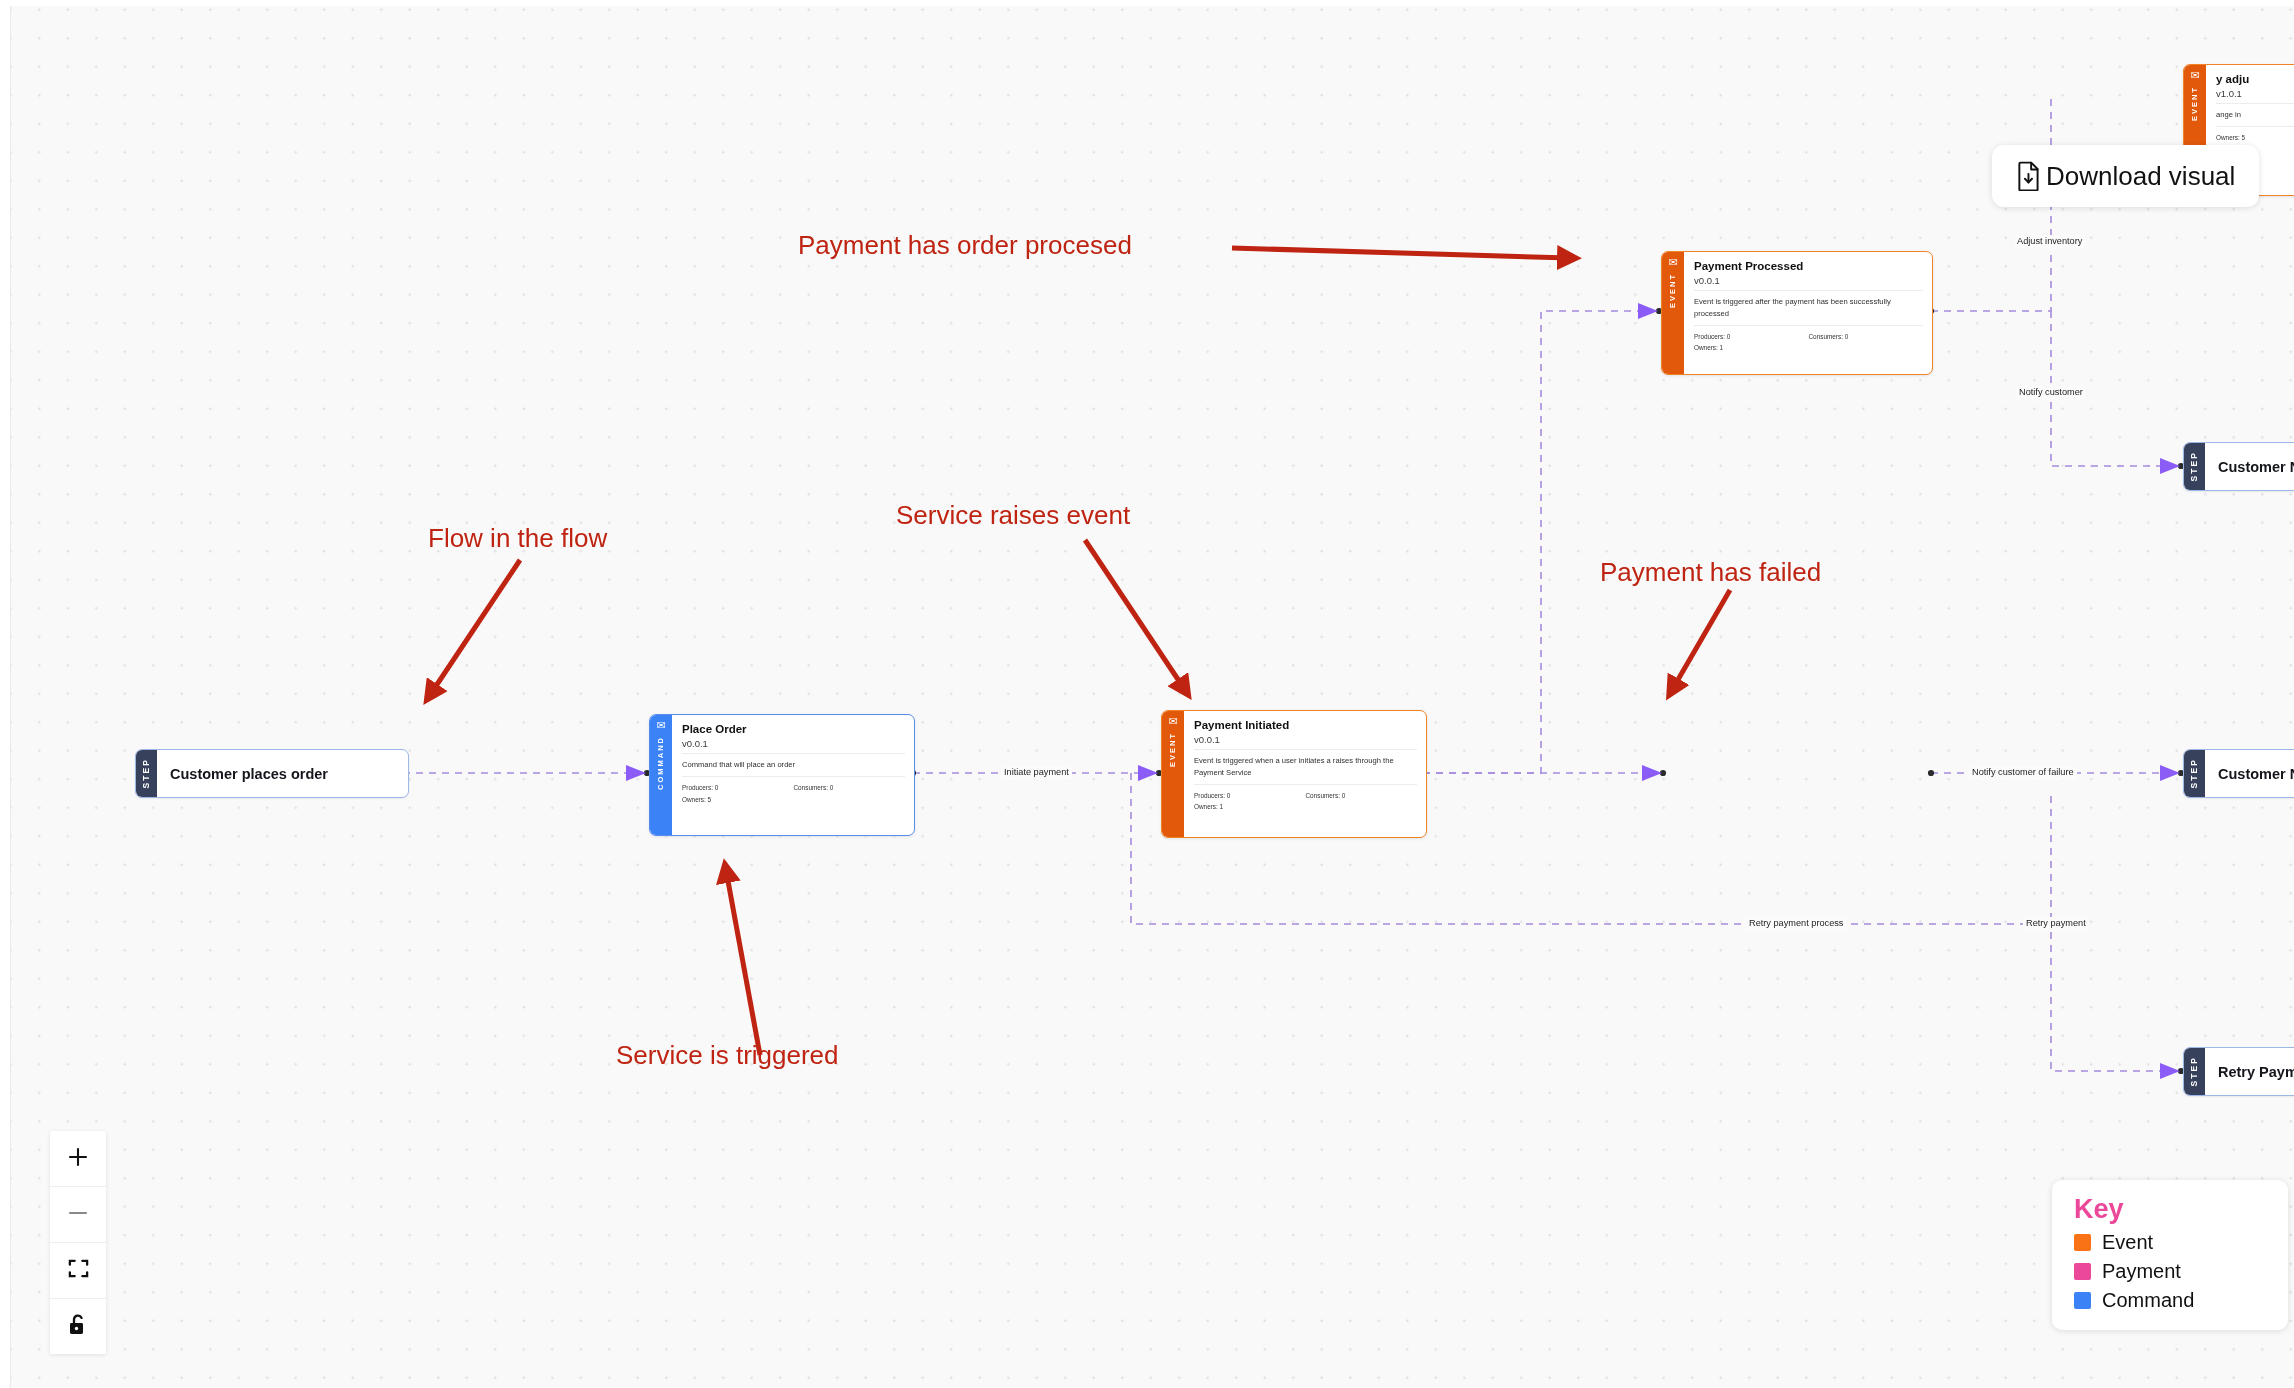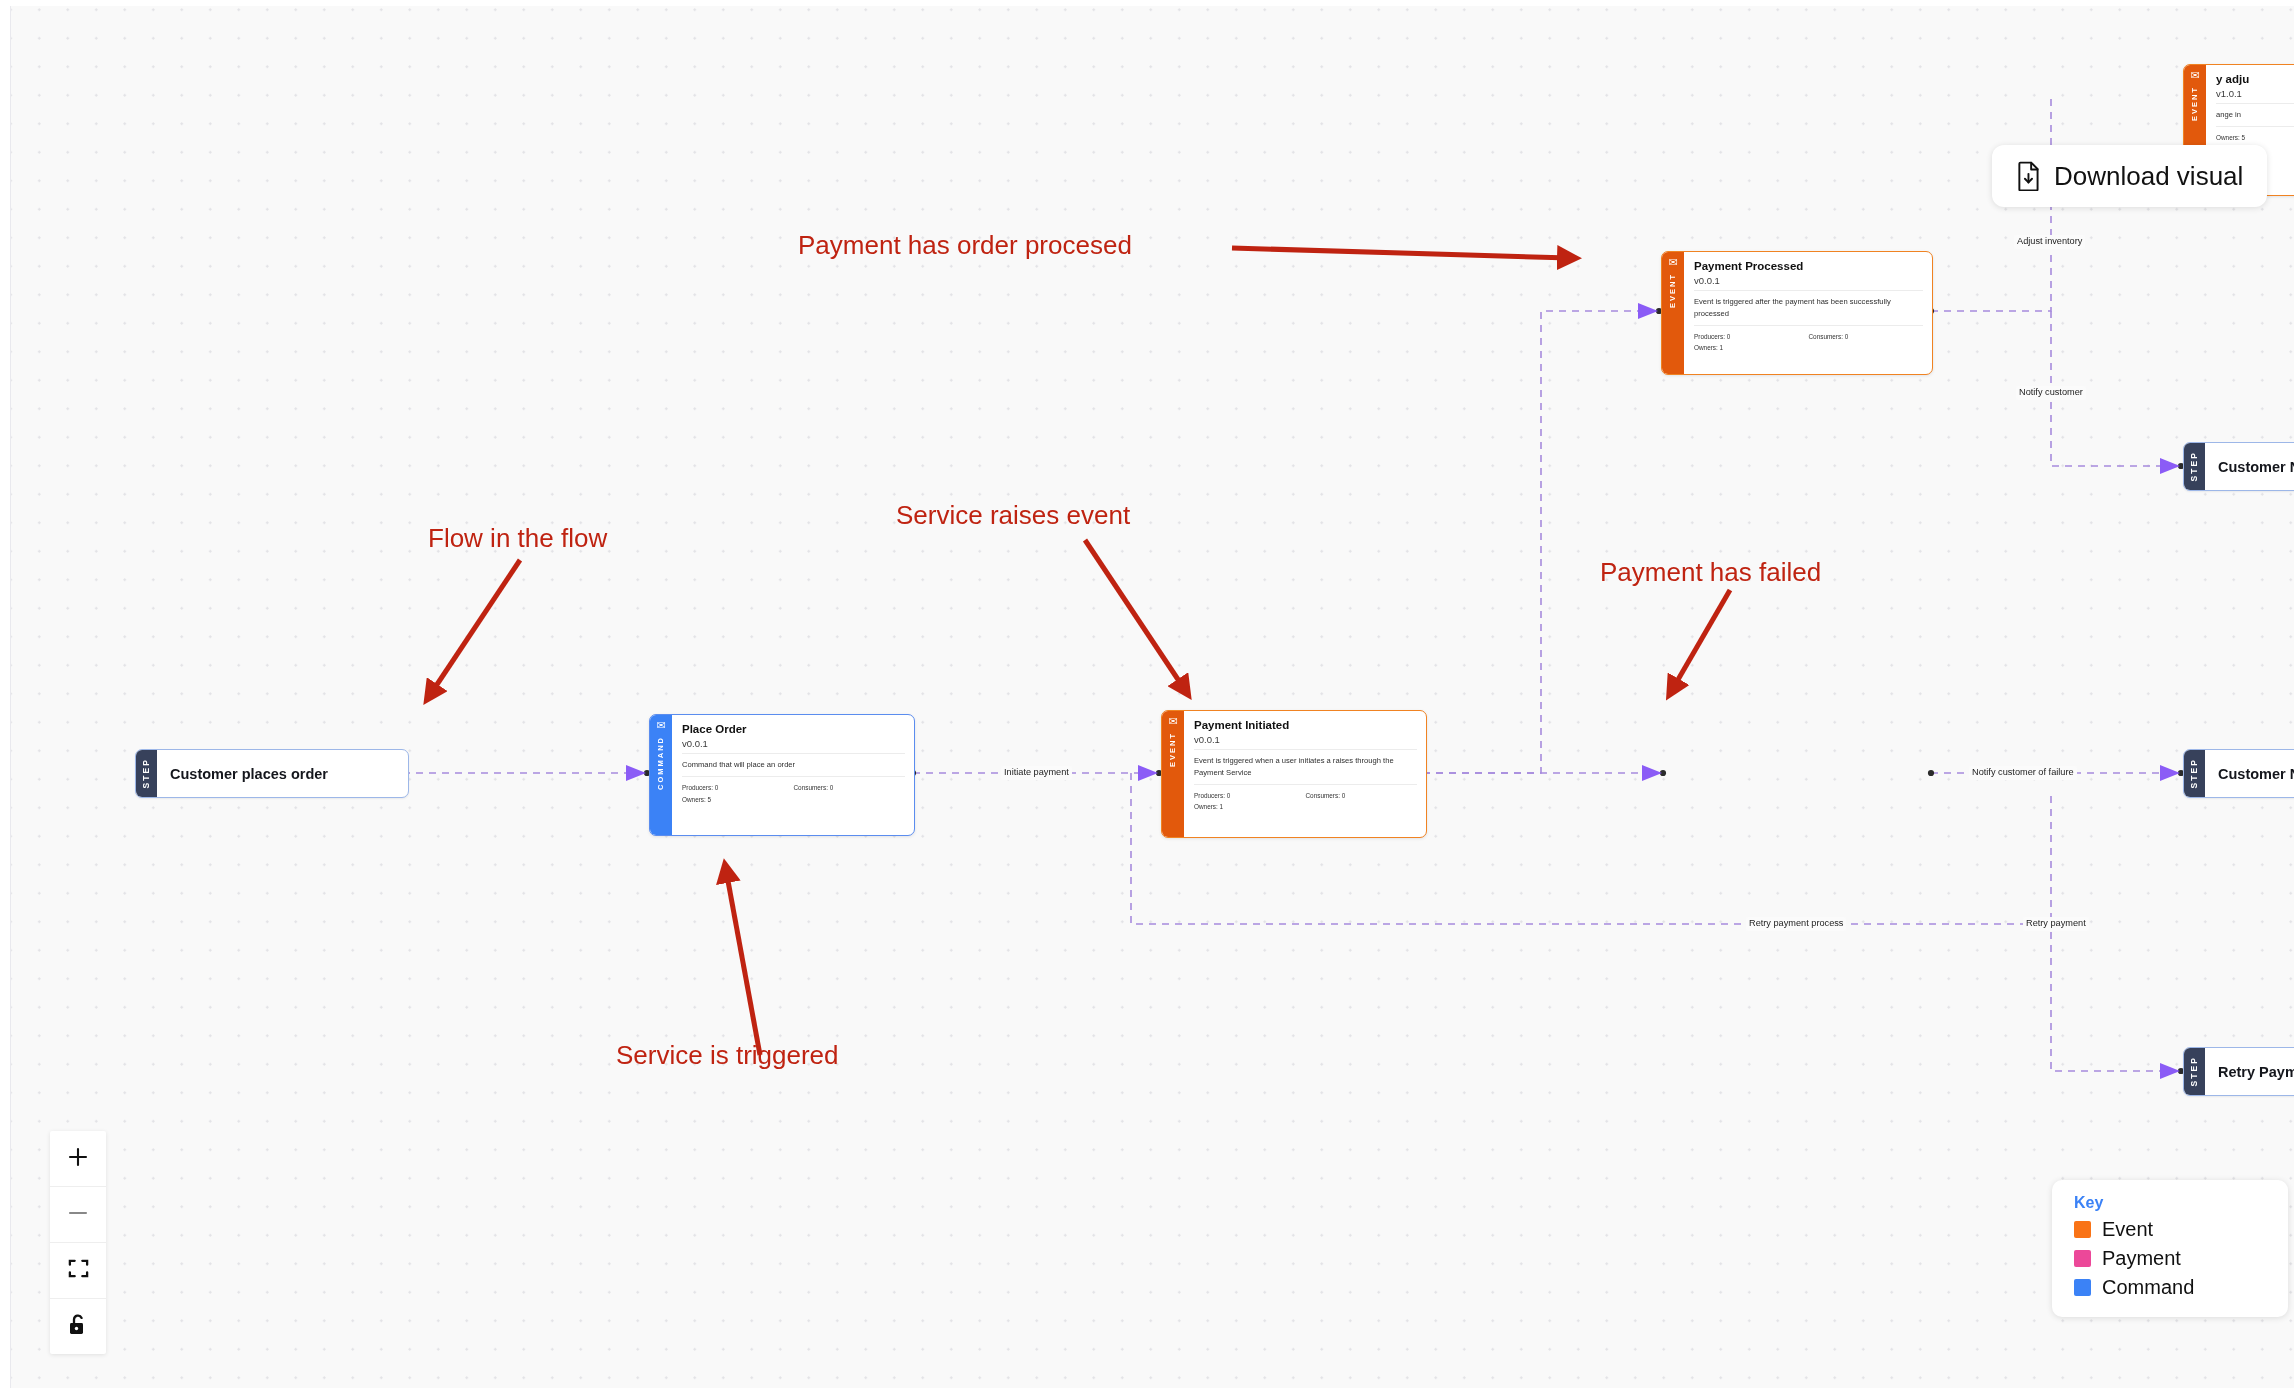--- a/index.html
+++ b/index.html
@@ -91,31 +91,31 @@
     background:#fff;border-radius:14px;box-shadow:0 1px 6px rgba(0,0,0,.10);
     display:flex;align-items:center;justify-content:center;
   }
   #title-text{font-size:33px;color:#111;letter-spacing:-.2px;}
   #title-text b{font-weight:700;}
   #title-text span{font-weight:400;}
 
   #download-btn{
     position:absolute;left:1992px;top:145px;height:62px;
     background:#fff;border-radius:12px;box-shadow:0 1px 6px rgba(0,0,0,.12);
-    display:flex;align-items:center;gap:12px;padding:0 24px;cursor:pointer;
+    display:flex;align-items:center;gap:4px;padding:0 24px;cursor:pointer;
   }
   #download-btn .dl-label{font-size:26px;color:#111;white-space:nowrap;}
 
   
   #key-panel{
     position:absolute;left:2052px;top:1180px;width:196px;
     background:#fff;border-radius:10px;box-shadow:0 1px 6px rgba(0,0,0,.12);
     padding:14px 18px 18px 22px;
   }
-  #key-title{font-size:16px;font-weight:700;color:#3b82f6;margin-bottom:6px;}
+  #key-title{font-size:27px;font-weight:700;color:#ec4899;margin-bottom:6px;}
   .key-row{display:flex;align-items:center;gap:11px;margin-top:6px;}
   .key-sw{width:17px;height:17px;border-radius:2px;flex:0 0 17px;}
   .key-lbl{font-size:20px;color:#111;}
 
   
   #zoom-ctl{
     position:absolute;left:50px;top:1131px;width:56px;
     background:#fff;box-shadow:0 1px 4px rgba(0,0,0,.10);border-radius:2px;
   }
   .zbtn{

